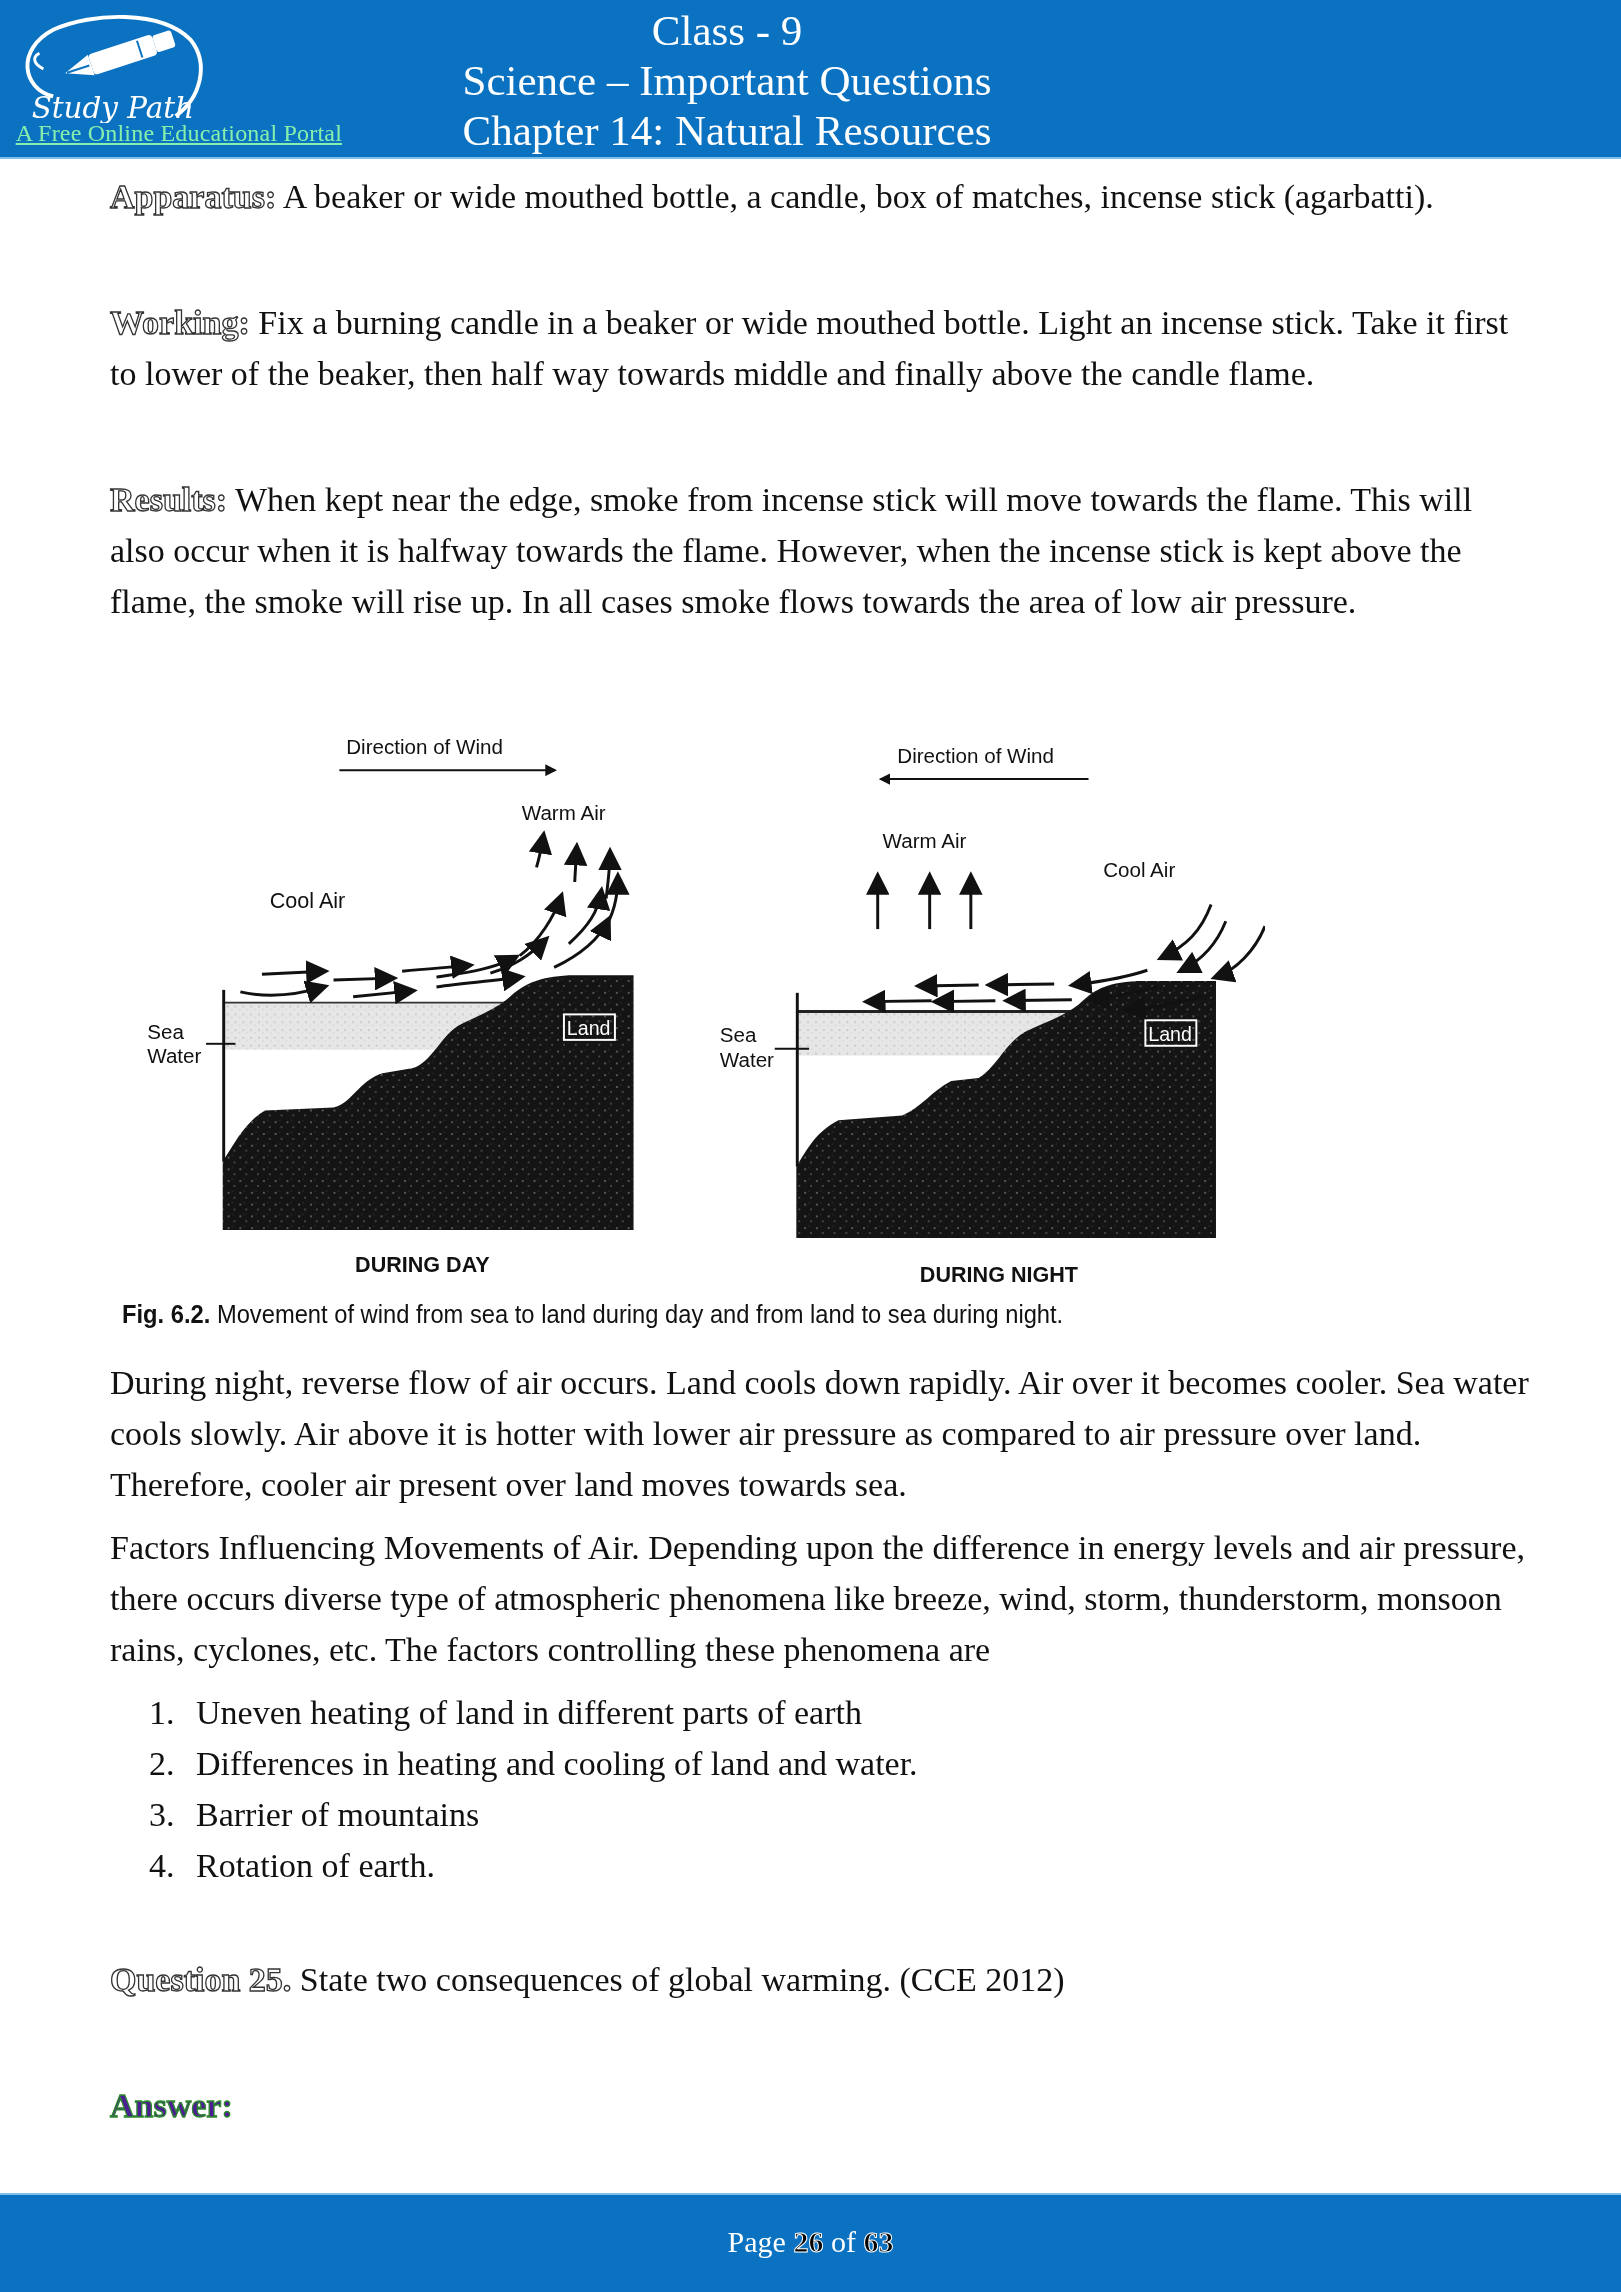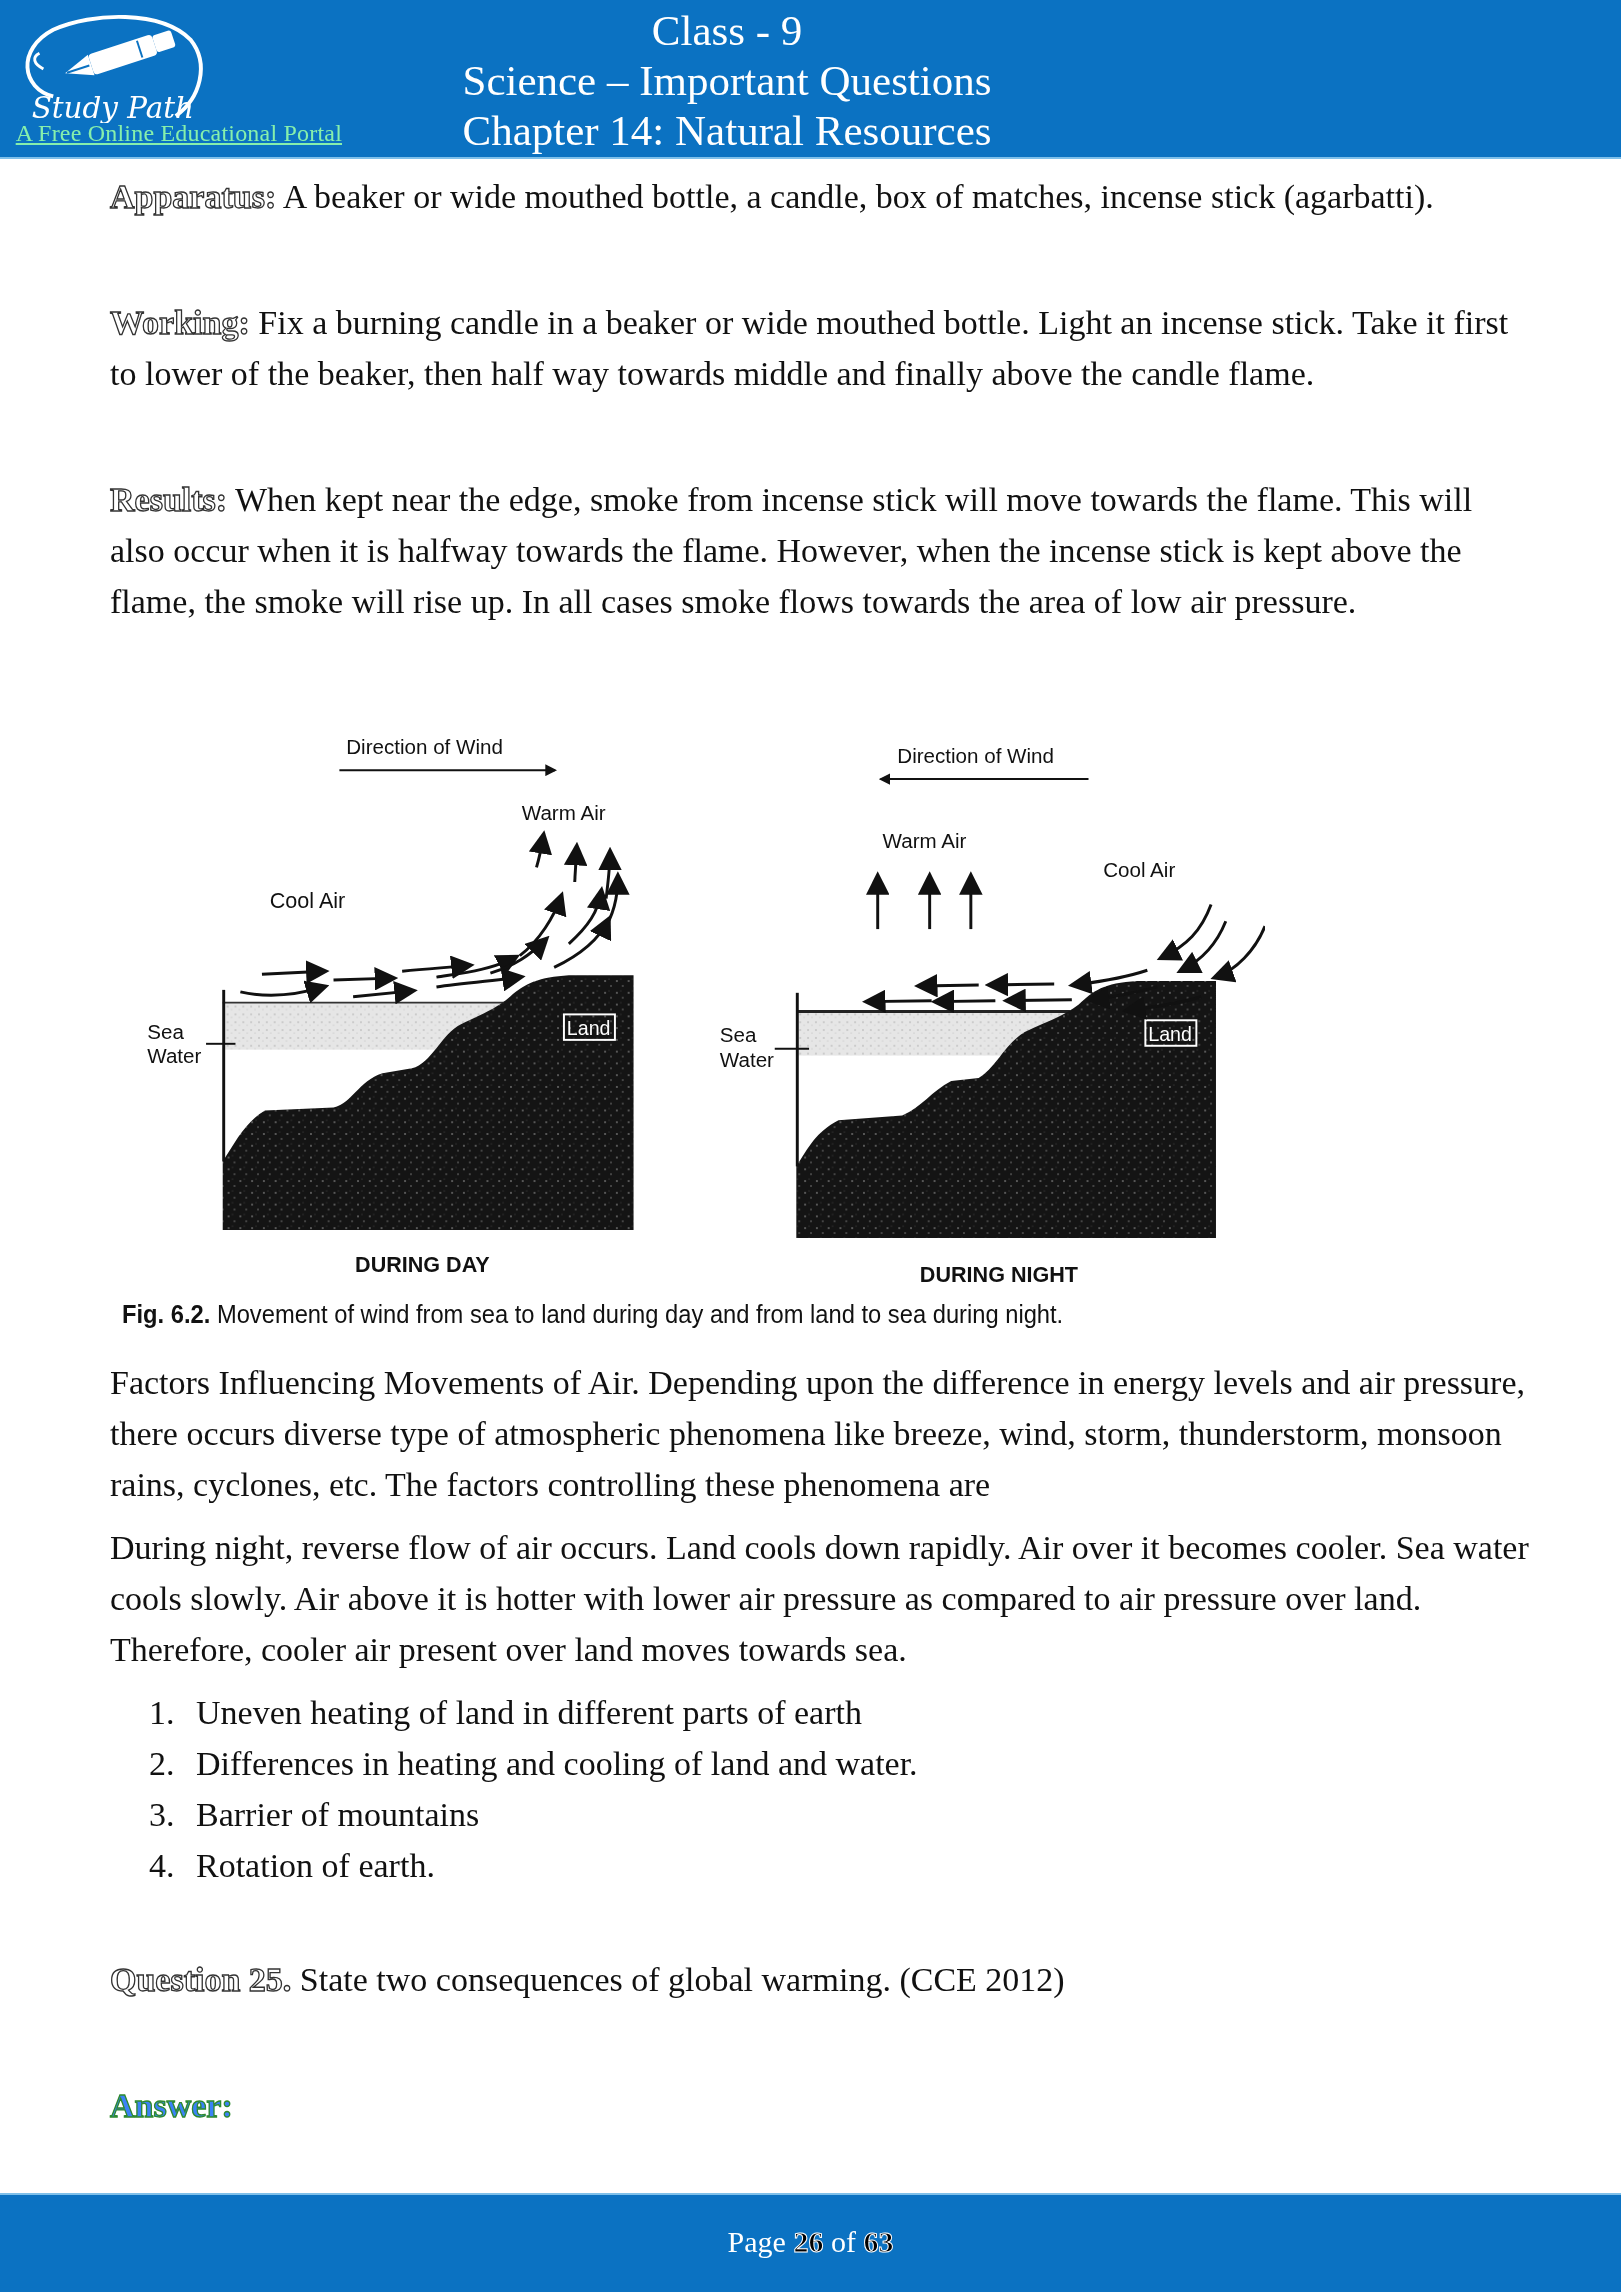--- a/index.html
+++ b/index.html
@@ -31,21 +31,21 @@
     position: absolute; left: 98px; top: 159px; width: 1431px;
     font-family: "Liberation Serif", "DejaVu Serif", serif;
     font-size: 34px; line-height: 51px;
   }
   .para { margin: 12px; }
   .gap { height: 51px; }
   .label {
     font-weight: bold; color: #fff;
     -webkit-text-stroke: 1.3px #333; text-shadow: 0 0 0 #333;
   }
-  .label.green { -webkit-text-stroke: 1.3px #2e8b2e; color: #3b82f6; }
+  .label.green { -webkit-text-stroke: 1.3px #2e8b2e; color: #4c1d95; }
   ol.factors { margin: 0; padding-left: 0; list-style: none; }
   ol.factors li { padding-left: 98px; position: relative; }
   ol.factors li .num { position: absolute; left: 51px; }
   .figure {
     position: absolute; left: 108px; top: 730px; width: 1157px; height: 608px;
   }
   .figure svg { width: 1157px; height: 608px; font-family: "Liberation Sans", "DejaVu Sans", sans-serif; }
   .fig-caption {
     position: absolute; left: 122px; top: 1300px; font-family: "Liberation Sans", "DejaVu Sans", sans-serif;
     font-size: 25.5px; color: #111; transform: scaleX(0.93); transform-origin: left;
@@ -190,22 +190,22 @@
         <path d="M840 276 L 775 277"></path>
       </g>
       <text x="828" y="563" font-size="22" font-weight="bold" fill="#111">DURING NIGHT</text>
     </g>
   </svg>
 </div>
 
 <div class="fig-caption"><b>Fig. 6.2.</b><span> Movement of wind from sea to land during day and from land to sea during night.</span></div>
 
 <div class="lower">
+  <p class="para">During night, reverse flow of air occurs. Land cools down rapidly. Air over it becomes cooler. Sea water cools slowly. Air above it is hotter with lower air pressure as compared to air pressure over land. Therefore, cooler air present over land moves towards sea.</p>
   <p class="para">Factors Influencing Movements of Air. Depending upon the difference in energy levels and air pressure, there occurs diverse type of atmospheric phenomena like breeze, wind, storm, thunderstorm, monsoon rains, cyclones, etc. The factors controlling these phenomena are</p>
-  <p class="para">During night, reverse flow of air occurs. Land cools down rapidly. Air over it becomes cooler. Sea water cools slowly. Air above it is hotter with lower air pressure as compared to air pressure over land. Therefore, cooler air present over land moves towards sea.</p>
   <ol class="factors">
     <li><span class="num">1.</span><span>Uneven heating of land in different parts of earth</span></li>
     <li><span class="num">2.</span><span>Differences in heating and cooling of land and water.</span></li>
     <li><span class="num">3.</span><span>Barrier of mountains</span></li>
     <li><span class="num">4.</span><span>Rotation of earth.</span></li>
   </ol>
   <div class="gap"></div>
   <p class="para"><span class="label">Question 25.</span><span> State two consequences of global warming. (CCE 2012)</span></p>
   <div class="gap"></div>
   <p class="para"><span class="label green">Answer:</span></p>

